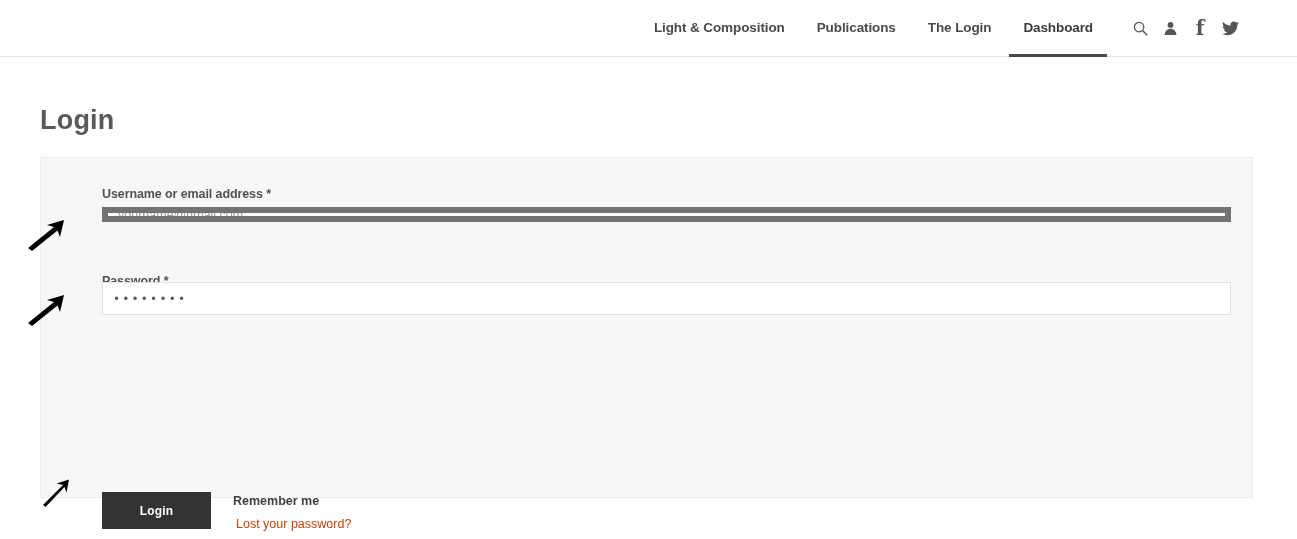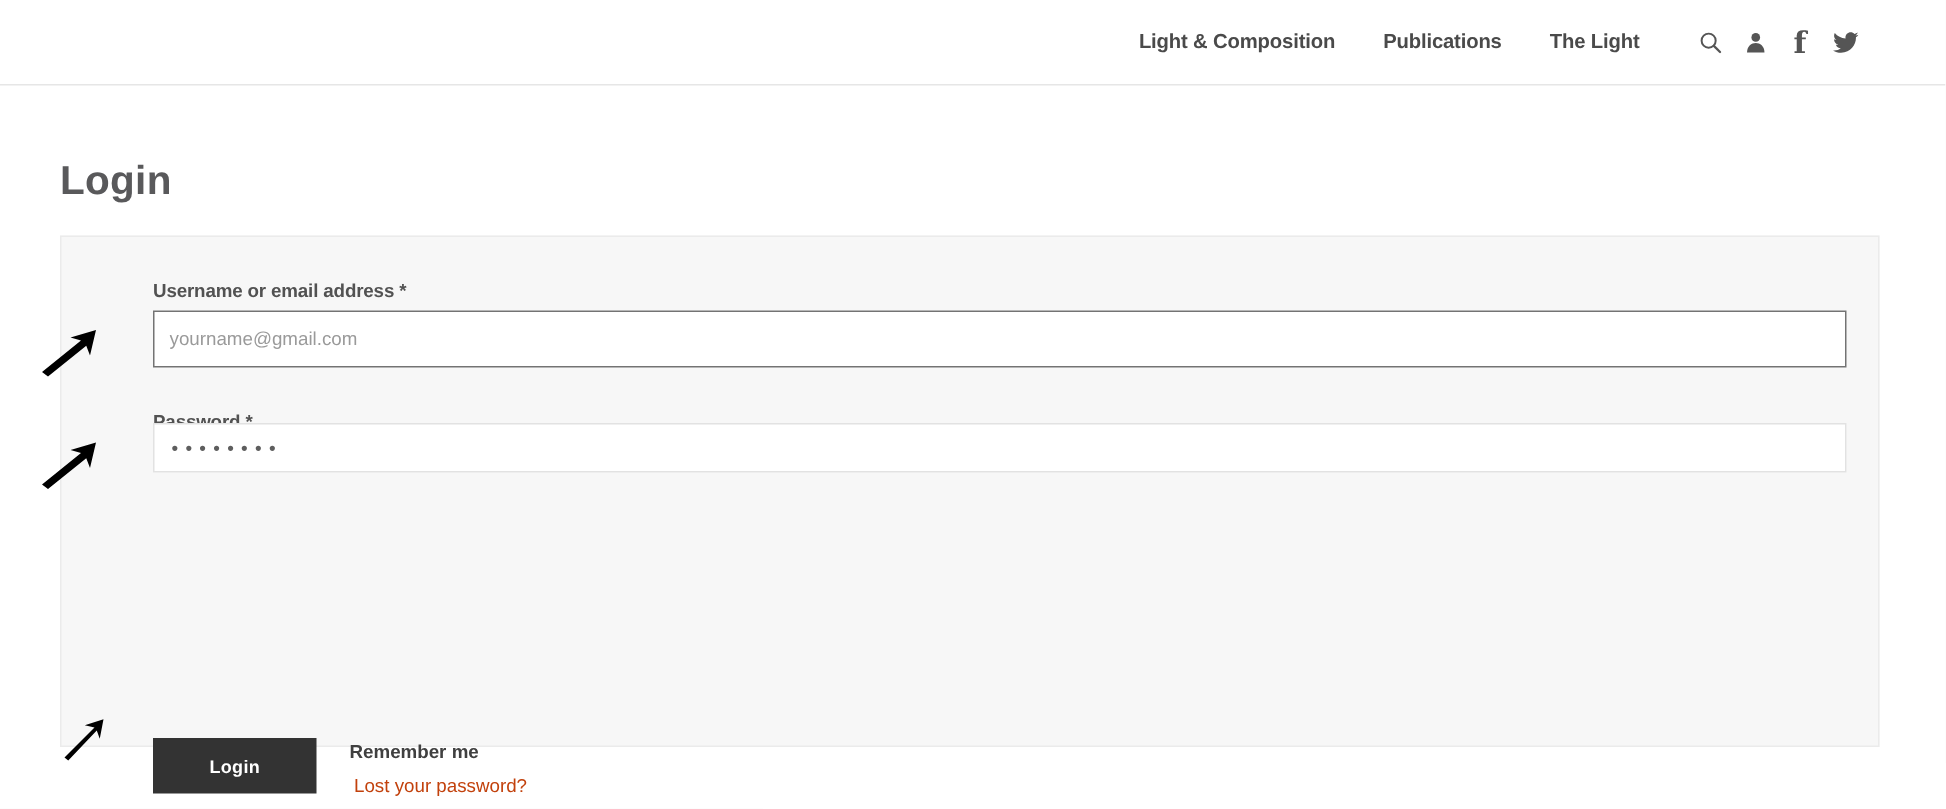--- a/index.html
+++ b/index.html
@@ -83,23 +83,23 @@
     position: absolute;
     font-size: 12.5px;
     font-weight: bold;
     color: #525252;
     letter-spacing: -0.1px;
   }
   .req { color: #525252; }
 
   .text-input {
     position: absolute;
-    height: 38px;
-    background: #ffffff;
-    border: 1px solid #737373;
+    height: 15px;
+    background: #ffffff;
+    border: 6px solid #737373;
     font-family: "Liberation Sans", sans-serif;
     font-size: 12.5px;
     color: #8c8c8c;
     padding: 0 10px;
     outline: none;
   }
   .text-input::placeholder { color: #9a9a9a; }
 
   .pw-dots {
     position: absolute;
@@ -150,21 +150,22 @@
 </head>
 <body>
 
 <div class="page">
 
   <div class="site-header">
     <div class="nav">
 
       <div class="nav-item">Light &amp; Composition</div>
       <div class="nav-item">Publications</div>
-      <div class="nav-item">The Light</div>
+      <div class="nav-item">The Login</div>
+      <div class="nav-item active">Dashboard</div>
 
       <div class="nav-icons">
         <div class="nav-icon">
           <svg width="15" height="15" viewBox="0 0 16 16">
             <circle cx="6.5" cy="6.5" r="5" fill="none" stroke="#555" stroke-width="1.4"></circle>
             <line x1="10.2" y1="10.2" x2="14.6" y2="14.6" stroke="#555" stroke-width="1.6" stroke-linecap="round"></line>
           </svg>
         </div>
         <div class="nav-icon">
           <svg width="15" height="15" viewBox="0 0 16 16">

